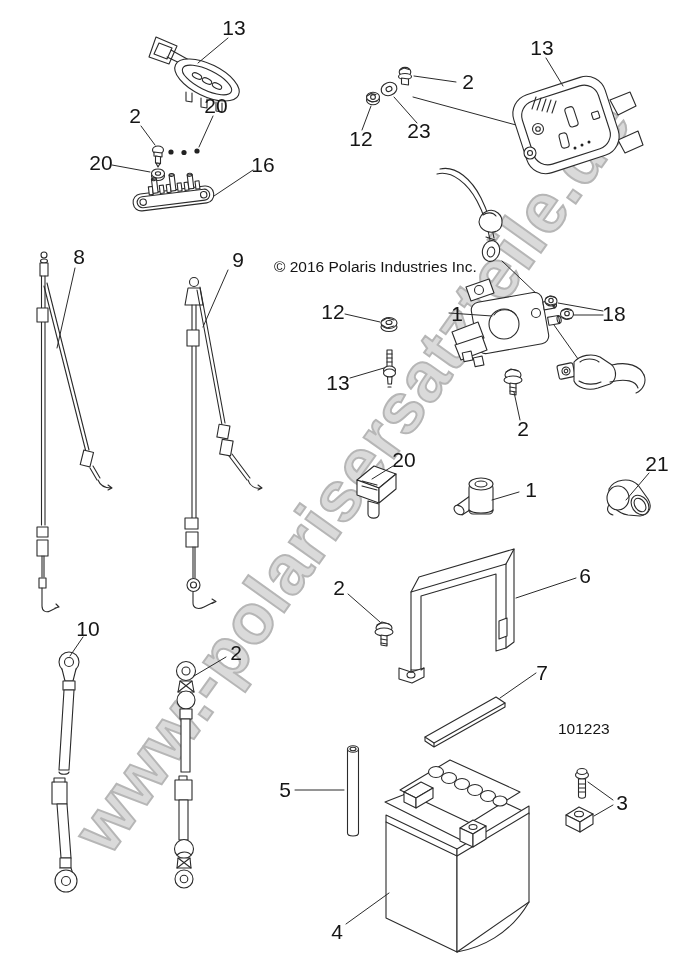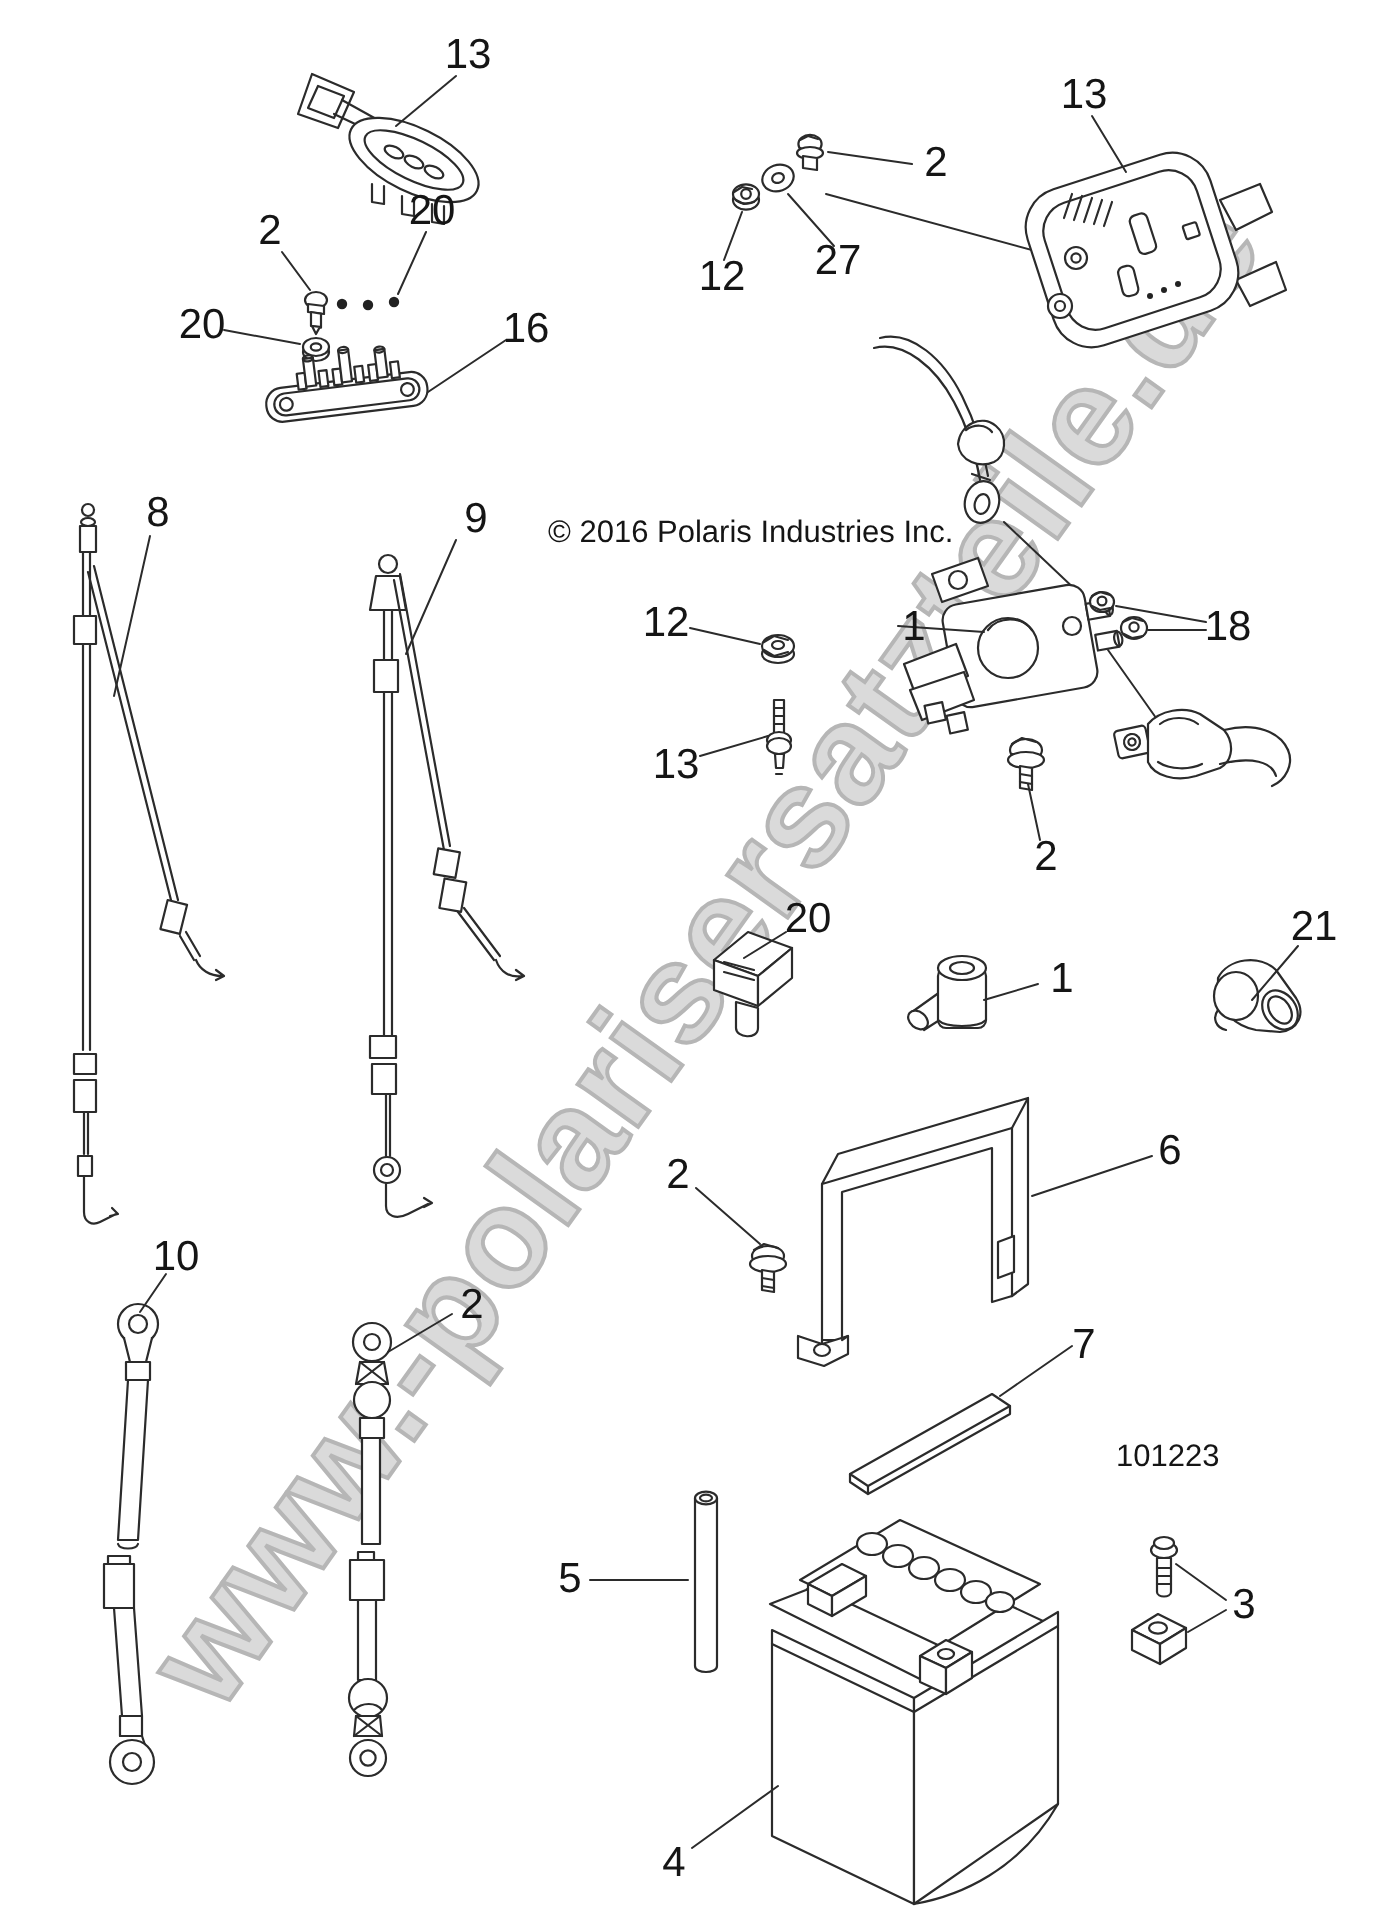--- a/index.html
+++ b/index.html
@@ -373,21 +373,21 @@
       <line class="ld" x1="613" y1="805" x2="594" y2="816"></line>
     </g>
   </svg>
 
   <div class="callout" style="left:234px;top:28px">13</div>
   <div class="callout" style="left:135px;top:116px">2</div>
   <div class="callout" style="left:216px;top:106px">20</div>
   <div class="callout" style="left:101px;top:163px">20</div>
   <div class="callout" style="left:263px;top:165px">16</div>
   <div class="callout" style="left:468px;top:82px">2</div>
-  <div class="callout" style="left:419px;top:131px">27</div>
+  <div class="callout" style="left:419px;top:131px">23</div>
   <div class="callout" style="left:361px;top:139px">12</div>
   <div class="callout" style="left:542px;top:48px">13</div>
   <div class="callout" style="left:457px;top:314px">1</div>
   <div class="callout" style="left:614px;top:314px">18</div>
   <div class="callout" style="left:333px;top:312px">12</div>
   <div class="callout" style="left:338px;top:383px">13</div>
   <div class="callout" style="left:523px;top:429px">2</div>
   <div class="callout" style="left:79px;top:257px">8</div>
   <div class="callout" style="left:238px;top:260px">9</div>
   <div class="callout" style="left:404px;top:460px">20</div>

